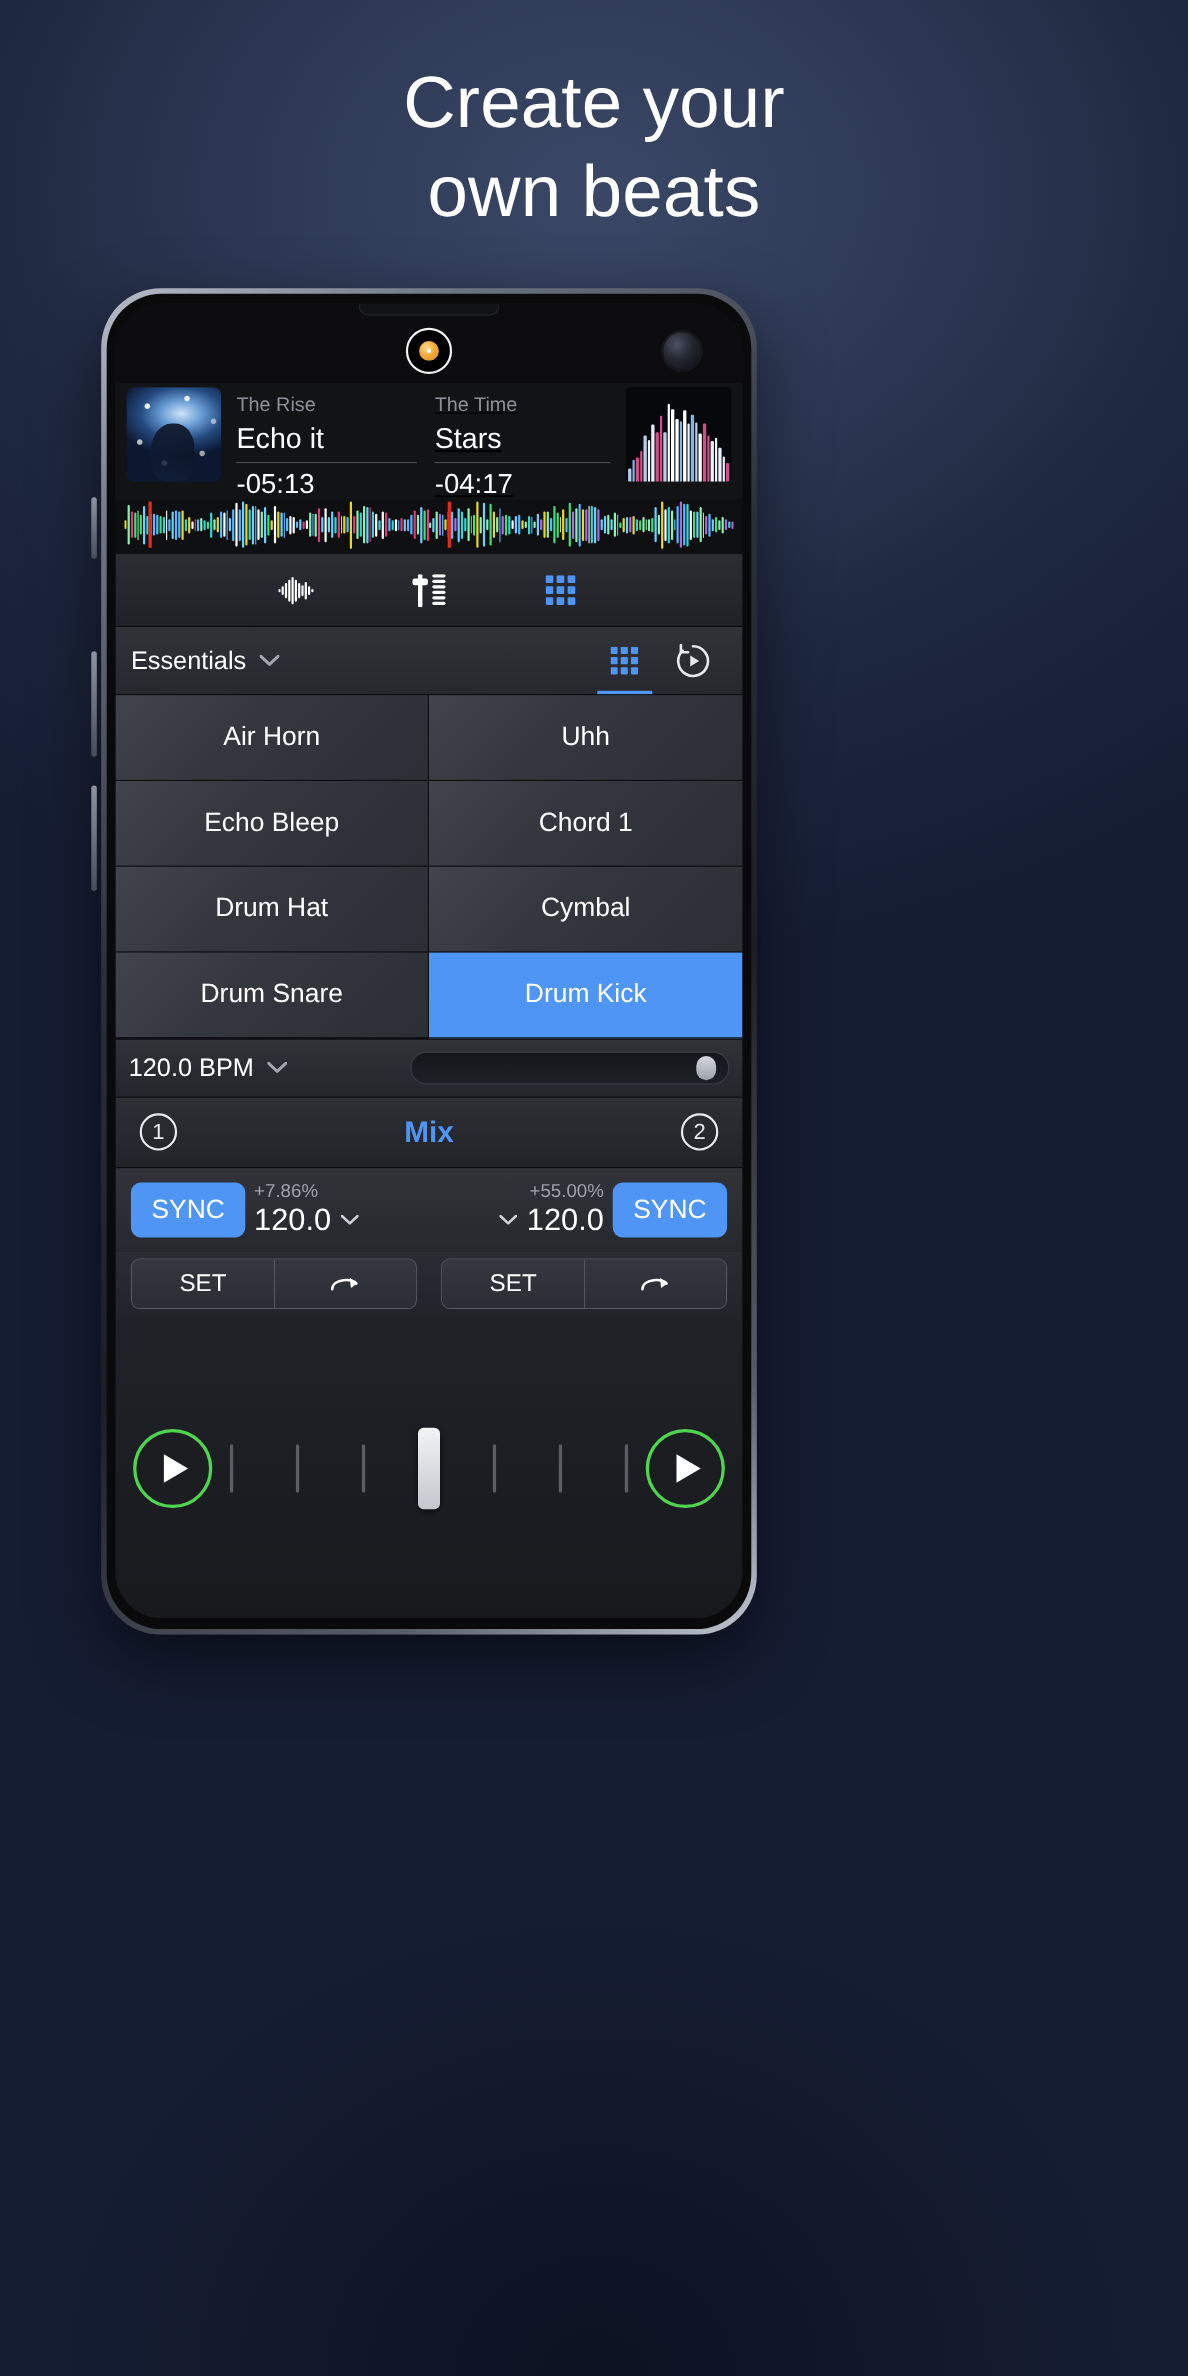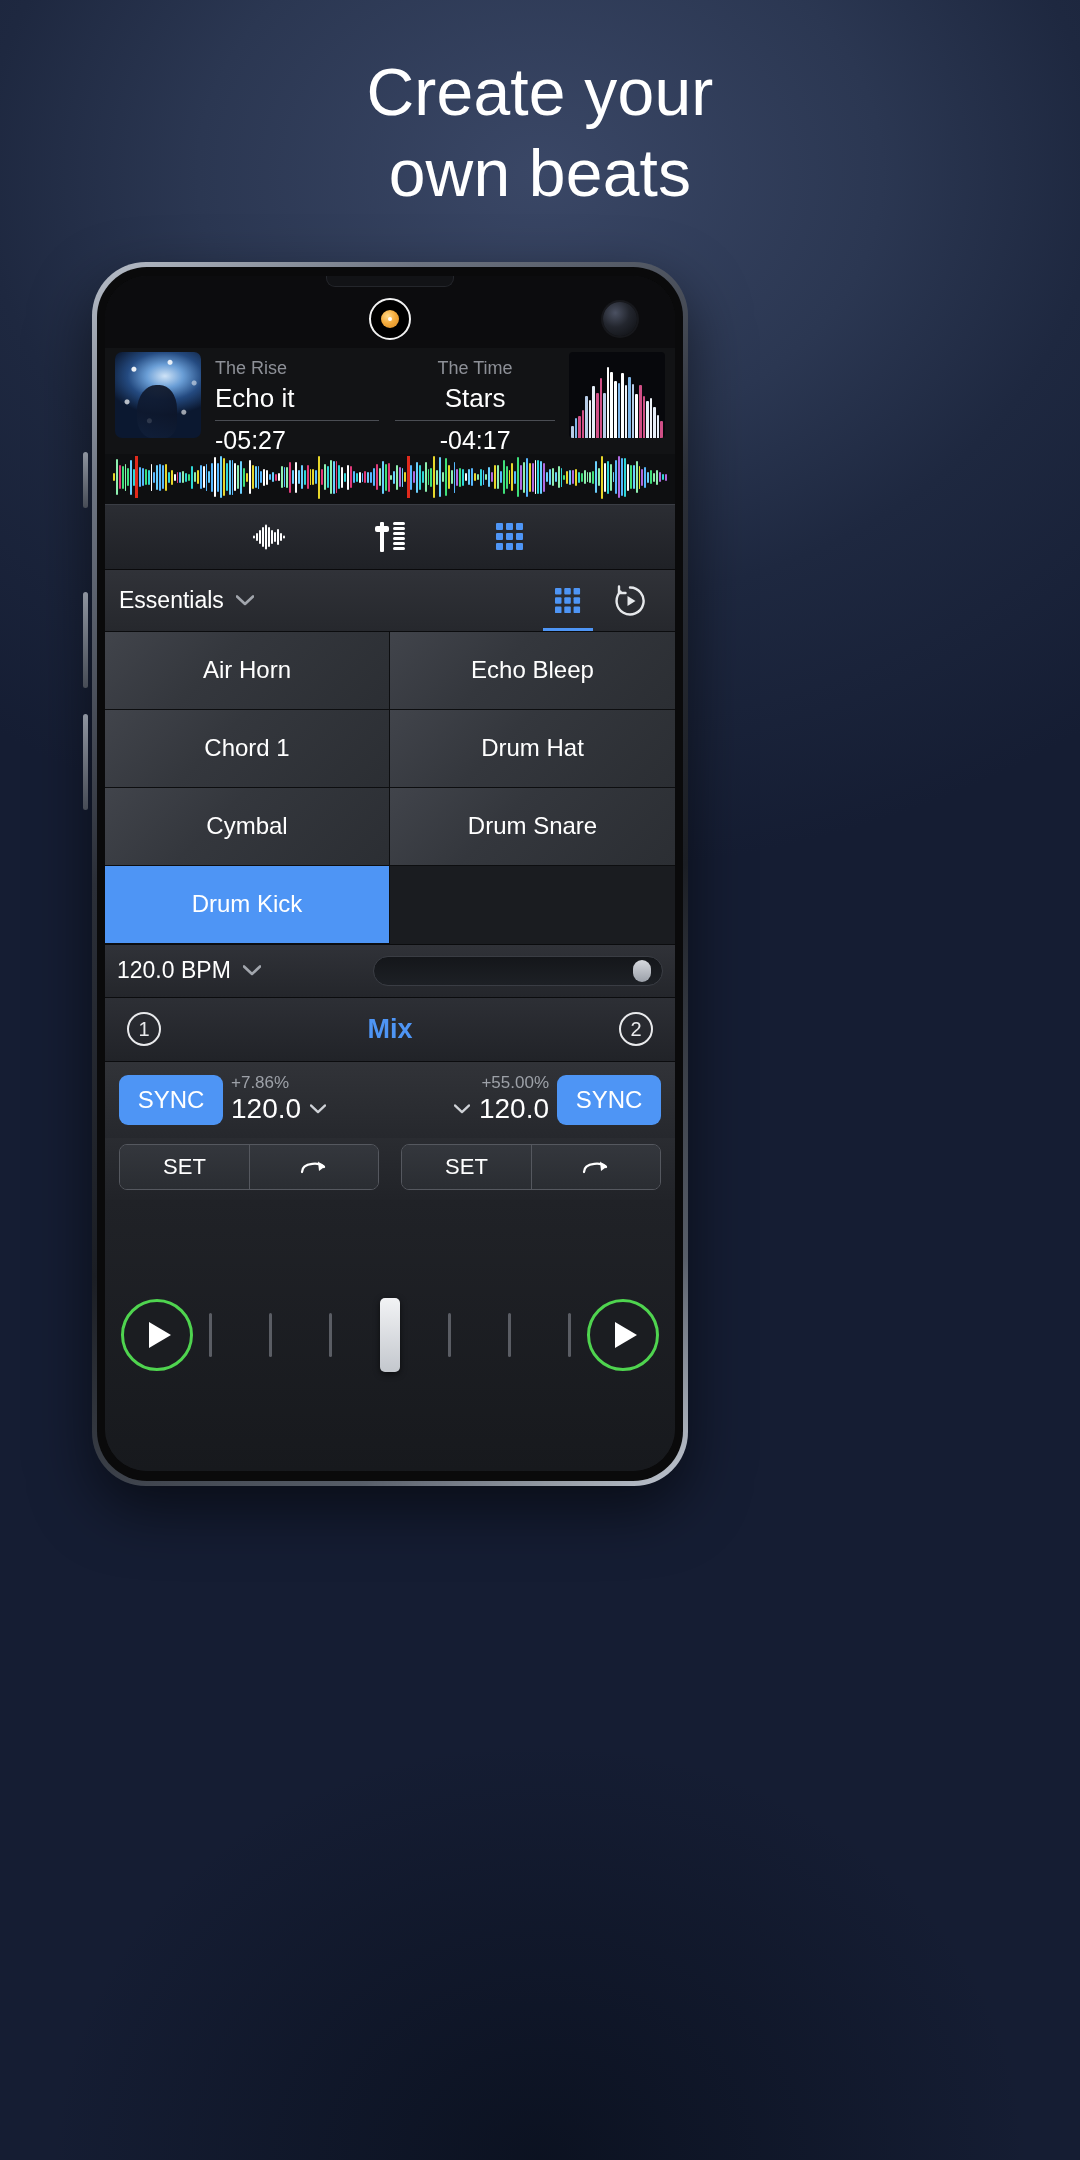--- a/index.html
+++ b/index.html
@@ -166,21 +166,21 @@
     overflow: hidden;
   }
   .art2 .bars { position:absolute; inset:0; display:flex; align-items:flex-end; gap:1px; padding:0 2px 0 2px;}
   .art2 .bars i { flex:1; display:block; border-radius:1px 1px 0 0; }
 
   .meta {
     flex: 1 1 auto;
     padding: 6px 8px 0 14px;
     min-width: 0;
   }
-  .meta.right { text-align: center; padding: 6px 14px 0 8px; }
+  .meta.right { text-align: left; padding: 6px 14px 0 8px; text-decoration: underline; }
   .meta .artist {
     color: #8d9097;
     font-size: 18px;
     line-height: 1.2;
     white-space: nowrap; overflow: hidden; text-overflow: ellipsis;
   }
   .meta .title {
     color: #ffffff;
     font-size: 26px;
     line-height: 1.25;
@@ -451,21 +451,21 @@
         </div>
         <div class="cam2"></div>
       </div>
 
       <div class="deck-info">
         <div class="art"></div>
         <div class="meta">
           <div class="artist">The Rise</div>
           <div class="title">Echo it</div>
           <div class="rule"></div>
-          <div class="time">-05:27</div>
+          <div class="time">-05:13</div>
         </div>
         <div class="meta right">
           <div class="artist">The Time</div>
           <div class="title">Stars</div>
           <div class="rule"></div>
           <div class="time">-04:17</div>
         </div>
         <div class="art2">
           <div class="bars">
               <i style="height:12px;background:#b8cde8"></i>
@@ -782,20 +782,23 @@
             <path d="M13.5 11 L21.5 16 L13.5 21 Z" fill="#e6e8eb"></path>
           </svg>
         </div>
       </div>
 
       <div class="pads">
         <div class="pad">
             <span>Air Horn</span>
           </div>
         <div class="pad">
+            <span>Uhh</span>
+          </div>
+        <div class="pad">
             <span>Echo Bleep</span>
           </div>
         <div class="pad">
             <span>Chord 1</span>
           </div>
         <div class="pad">
             <span>Drum Hat</span>
           </div>
         <div class="pad">
             <span>Cymbal</span>

